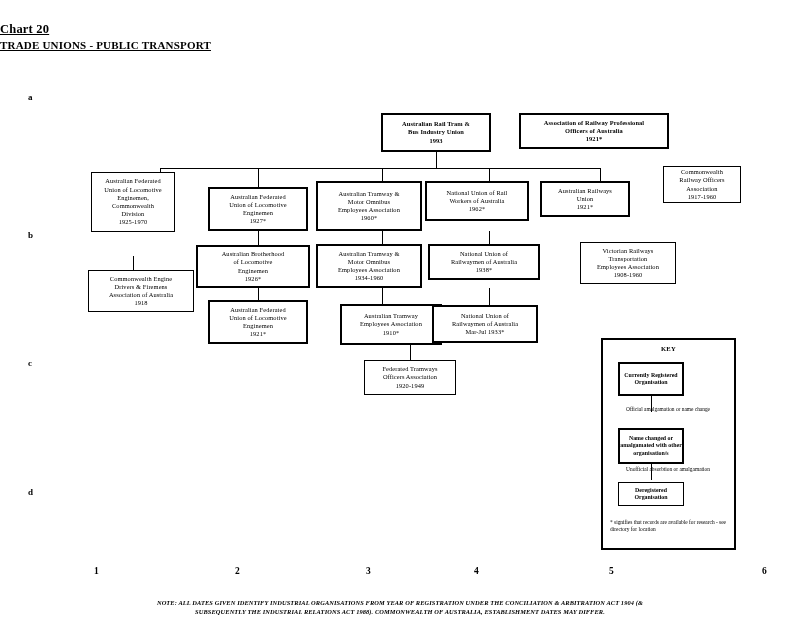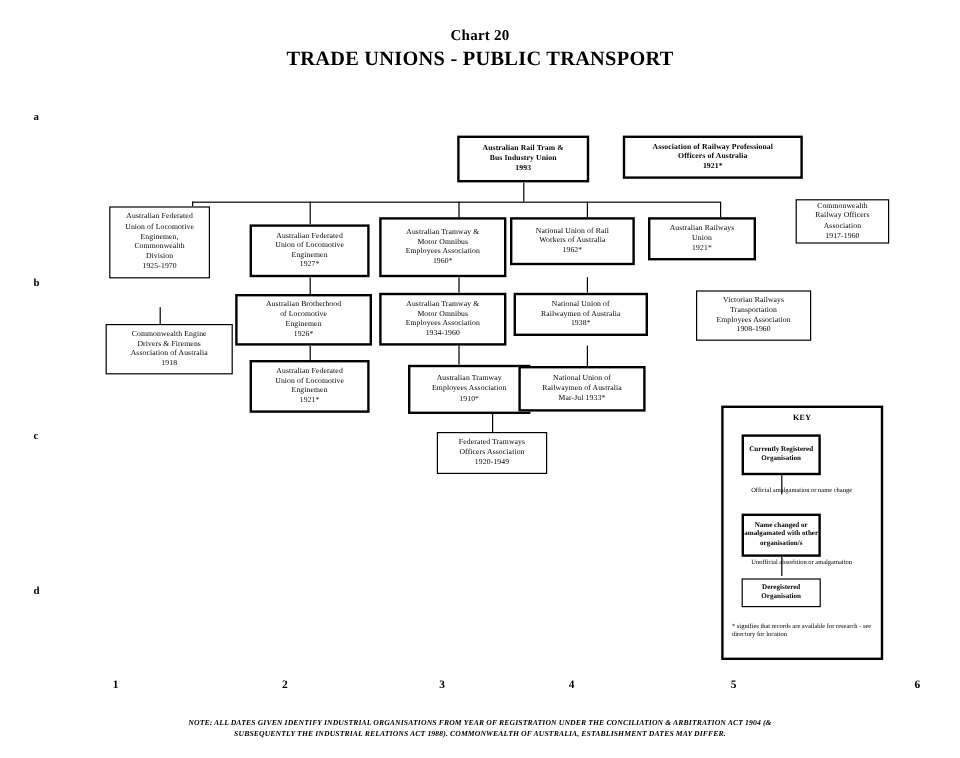--- a/index.html
+++ b/index.html
@@ -8,24 +8,24 @@
     background:#ffffff;
     font-family:"Liberation Serif", serif;
     color:#000;
     position:relative;
     overflow:hidden;
   }
   .canvas{position:absolute;left:0;top:0;width:800px;height:632px;}
 
   
   .title{
-    position:absolute;left:0;top:22px;width:800px;text-align:center;
-    font-weight:bold;font-size:12.5px;letter-spacing:.2px;
-  }
-  .title .line2{display:block;margin-top:2px;font-size:17px;}
+    position:absolute;left:0;top:22px;width:800px;text-align:left;
+    font-weight:bold;font-size:12.5px;letter-spacing:.2px;text-decoration:underline;
+  }
+  .title .line2{display:block;margin-top:2px;font-size:11px;}
 
   
   .rowlabel{position:absolute;font-weight:bold;font-size:9px;font-family:"Liberation Serif",serif;}
   .collabel{position:absolute;font-weight:bold;font-size:9.5px;}
 
   
   .box{
     position:absolute;
     box-sizing:border-box;
     background:#fff;

